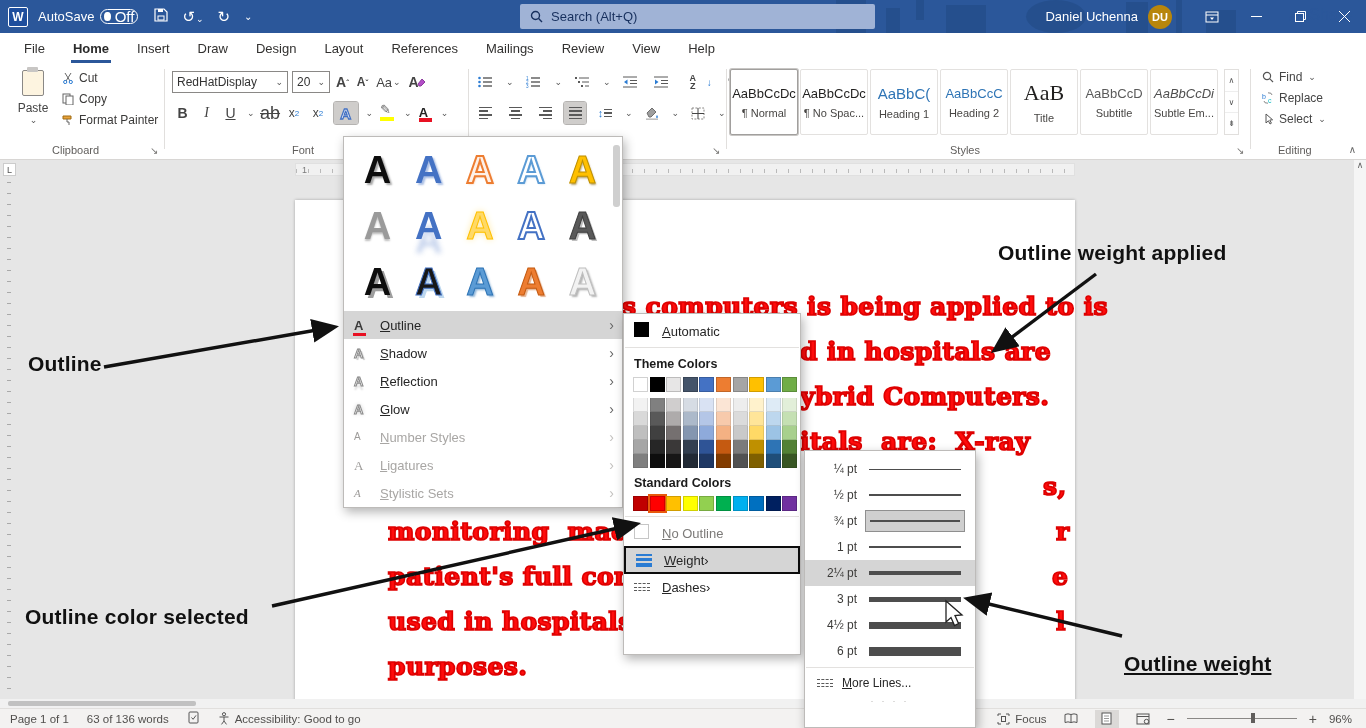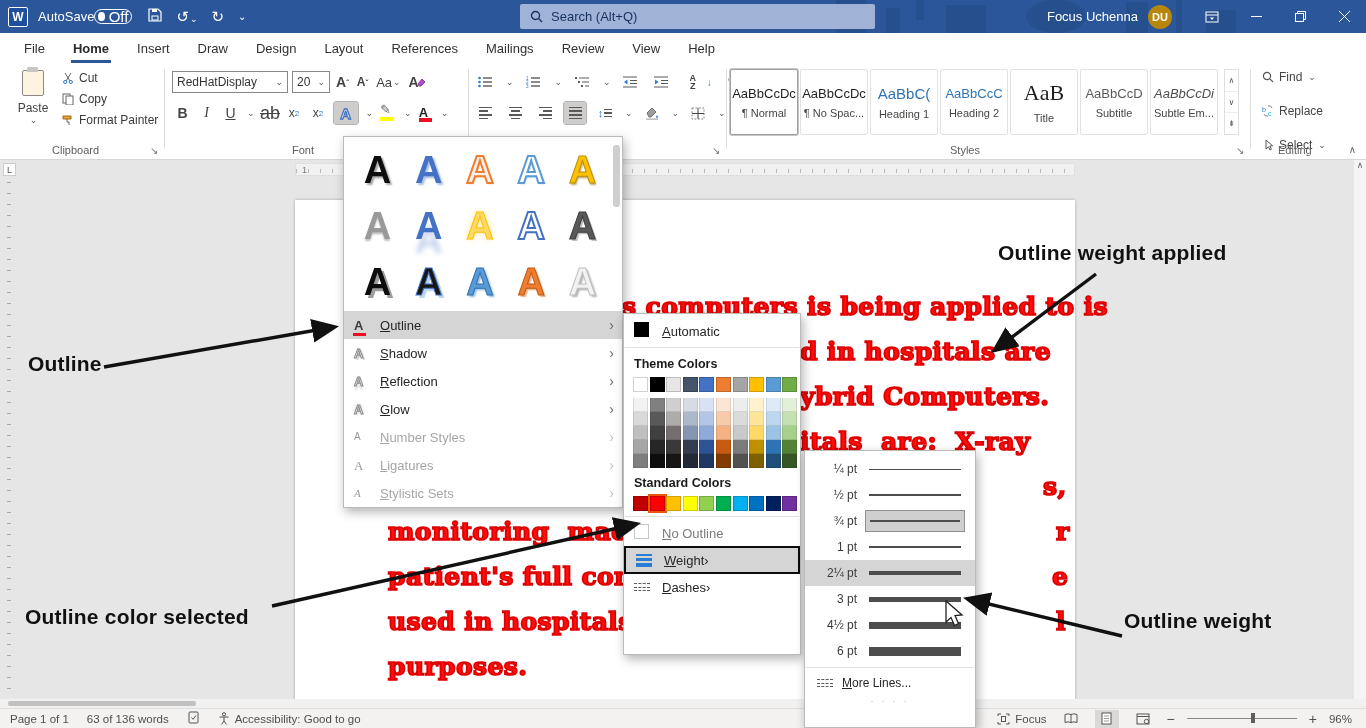--- a/index.html
+++ b/index.html
@@ -7,21 +7,21 @@
     --menu-border:#bdbbb9; --hl:#d5d5d5; --txt:#3b3a39; --gray-doc:#e6e6e6;
   }
   *{margin:0;padding:0;box-sizing:border-box;font-family:"Liberation Sans",sans-serif;}
   html,body{width:1366px;height:728px;overflow:hidden;background:#fff;position:relative;}
 
   
   .titlebar{position:absolute;left:0;top:0;width:1366px;height:33px;background:var(--blue);display:flex;align-items:center;color:#fff;font-size:13px;overflow:hidden;}
   .tb-deco{position:absolute;right:120px;top:0;height:33px;width:420px;opacity:.55;}
   .tb-deco i{position:absolute;background:#214a84;}
   .wordlogo{width:20px;height:20px;margin:0 10px 0 8px;background:#1e4e9d;border:1.4px solid #fff;border-radius:2px;color:#fff;font-weight:bold;font-size:12px;display:flex;align-items:center;justify-content:center;z-index:2;}
-  .autosave{display:flex;align-items:center;gap:0;z-index:2;}
+  .autosave{display:flex;align-items:center;gap:6px;z-index:2;}
   .toggle{border:1px solid #fff;border-radius:8px;height:15px;width:38px;display:flex;align-items:center;padding:0 3px;gap:4px;}
   .toggle .knob{width:9px;height:9px;border-radius:50%;background:#fff;}
   .toggle .state{font-size:15px;color:#fff;}
   .qat{display:flex;align-items:center;gap:14px;margin-left:16px;z-index:2;}
   .qat .ic{font-size:15px;color:#fff;}
   .tb-title{position:absolute;left:0;right:0;text-align:center;width:510px;margin:0 auto;font-size:13px;z-index:1;}
   .searchbox{position:absolute;left:520px;top:4px;width:355px;height:25px;background:#a0b3d6;border-radius:2px;display:flex;align-items:center;gap:8px;padding:0 10px;color:#17305e;z-index:3;}
   .searchbox svg{flex:none;}
   .tb-right{position:absolute;right:0;top:0;height:33px;display:flex;align-items:center;gap:0;z-index:3;}
   .username{font-size:13px;margin-right:10px;}
@@ -74,21 +74,21 @@
   .stylebox .sample{font-size:13px;color:#201f1e;white-space:nowrap;}
   .stylebox .slabel{font-size:11px;color:#484644;white-space:nowrap;}
   .st-h1{color:#2e74b5 !important;font-size:15px !important;}
   .st-h2{color:#2e74b5 !important;}
   .st-title{font-size:22px !important;font-family:"Liberation Serif",serif;}
   .st-subtitle{color:#5a5a5a !important;}
   .st-em{font-style:italic;color:#4e4e4e !important;}
   .stylescroll{position:absolute;left:1224px;top:6px;width:15px;height:66px;border:1px solid #e1dfdd;display:flex;flex-direction:column;font-size:8px;color:#555;}
   .stylescroll div{flex:1;display:flex;align-items:center;justify-content:center;border-bottom:1px solid #eee;}
   
-  .edit{position:absolute;left:1262px;top:7px;display:flex;flex-direction:column;gap:20px;font-size:12px;color:#444;}
+  .edit{position:absolute;left:1262px;top:7px;display:flex;flex-direction:column;gap:7px;font-size:12px;color:#444;}
   .edit .sb svg{flex:none;}
   .collapse{position:absolute;right:10px;bottom:4px;font-size:10px;color:#666;}
 
   
   .docarea{position:absolute;left:0;top:160px;width:1366px;height:548px;background:var(--gray-doc);overflow:hidden;}
   .hruler{position:absolute;left:295px;top:3px;width:780px;height:13px;background:#f1f1f1;border:1px solid #e0e0e0;background-image:repeating-linear-gradient(90deg,#b9b9b9 0 1px,transparent 1px 12px);background-size:100% 4px;background-position:0 5px;background-repeat:no-repeat;font-size:9px;color:#7a7a7a;}
   .hruler span{position:absolute;left:6px;top:1px;}
   .tabsel{position:absolute;left:3px;top:3px;width:13px;height:13px;background:#fff;border:1px solid #ccc;font-size:9px;color:#555;display:flex;align-items:center;justify-content:center;}
   .vruler{position:absolute;left:4px;top:22px;width:10px;height:510px;background-image:repeating-linear-gradient(180deg,#a9a9a9 0 1px,transparent 1px 11px);background-size:4px 100%;background-position:3px 0;background-repeat:no-repeat;}
   .page{position:absolute;left:295px;top:40px;width:780px;height:508px;background:#fff;box-shadow:0 0 3px rgba(0,0,0,.28);}
@@ -195,21 +195,21 @@
   </div>
   <div class="tb-title">Document5 - Word</div>
   <div class="searchbox">
     <svg width="13" height="13" viewBox="0 0 13 13">
         <circle cx="5.5" cy="5.5" r="4" fill="none" stroke="#17305e" stroke-width="1.4"></circle>
         <line x1="8.6" y1="8.6" x2="12" y2="12" stroke="#17305e" stroke-width="1.4"></line>
       </svg>
     <span>Search (Alt+Q)</span>
   </div>
   <div class="tb-right">
-    <span class="username">Focus Uchenna</span>
+    <span class="username">Daniel Uchenna</span>
     <span class="avatar">DU</span>
     <span class="winbtn">
         <svg width="14" height="12" viewBox="0 0 14 12">
           <rect x="1" y="1" width="12" height="10" fill="none" stroke="#fff"></rect>
           <line x1="1" y1="4" x2="13" y2="4" stroke="#fff"></line>
           <path d="M7 9 L5 6.5 h4 z" fill="#fff"></path>
         </svg>
       </span>
     <span class="winbtn">
         <svg width="11" height="11" viewBox="0 0 11 11">
@@ -859,21 +859,21 @@
     <span style="font-size:14px">+</span>
     <span>96%</span>
   </div>
 </div>
 
 <div>
 
 <span class="annot" style="left: 998px; top: 241px;">Outline weight applied</span>
     <span class="annot" style="left: 28px; top: 352px;">Outline</span>
     <span class="annot" style="left: 25px; top: 605px;">Outline color selected</span>
-    <span class="annot" style="left: 1124px; top: 609px;">Outline weight</span>
+    <span class="annot" style="left: 1124px; top: 652px; text-decoration: underline;">Outline weight</span>
   </div>
 <svg class="overlay" viewBox="0 0 1366 728">
   <defs>
     <marker id="ah" markerWidth="9" markerHeight="8" refX="6.5" refY="3.5" orient="auto">
         <polygon points="0 0,8 3.5,0 7" fill="#111"></polygon>
       </marker>
   </defs>
   <line x1="1096" y1="274" x2="995" y2="350" stroke="#111" stroke-width="3.4" marker-end="url(#ah)"></line>
   <line x1="104" y1="367" x2="334" y2="327" stroke="#111" stroke-width="3.4" marker-end="url(#ah)"></line>
   <line x1="272" y1="606" x2="636" y2="524" stroke="#111" stroke-width="3.4" marker-end="url(#ah)"></line>

